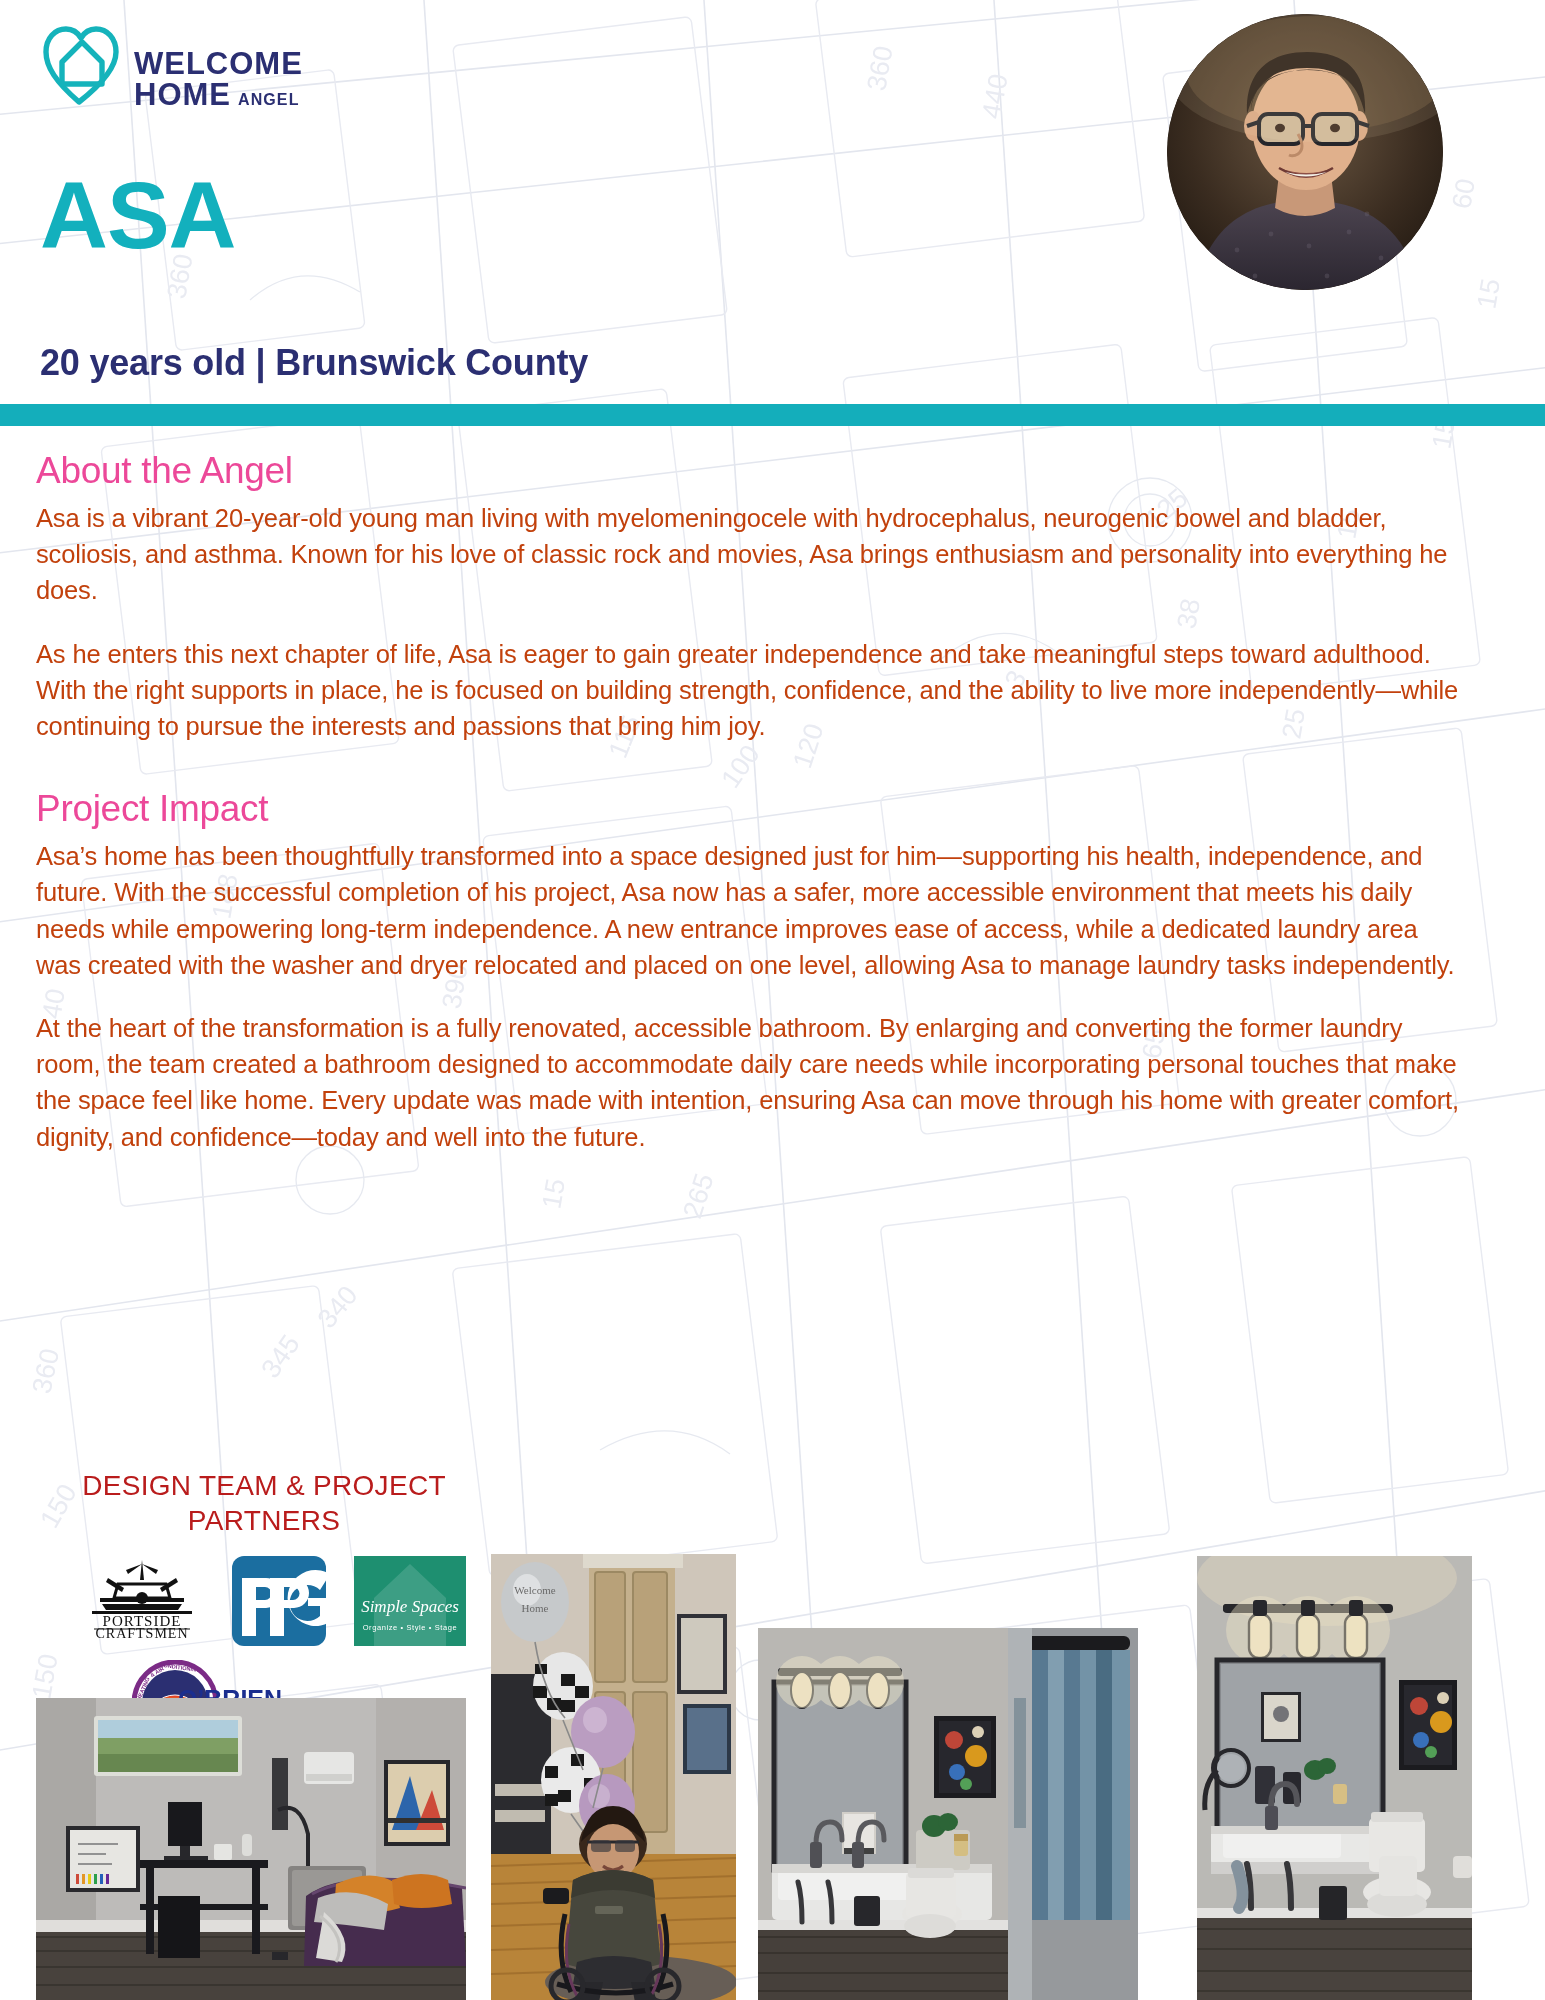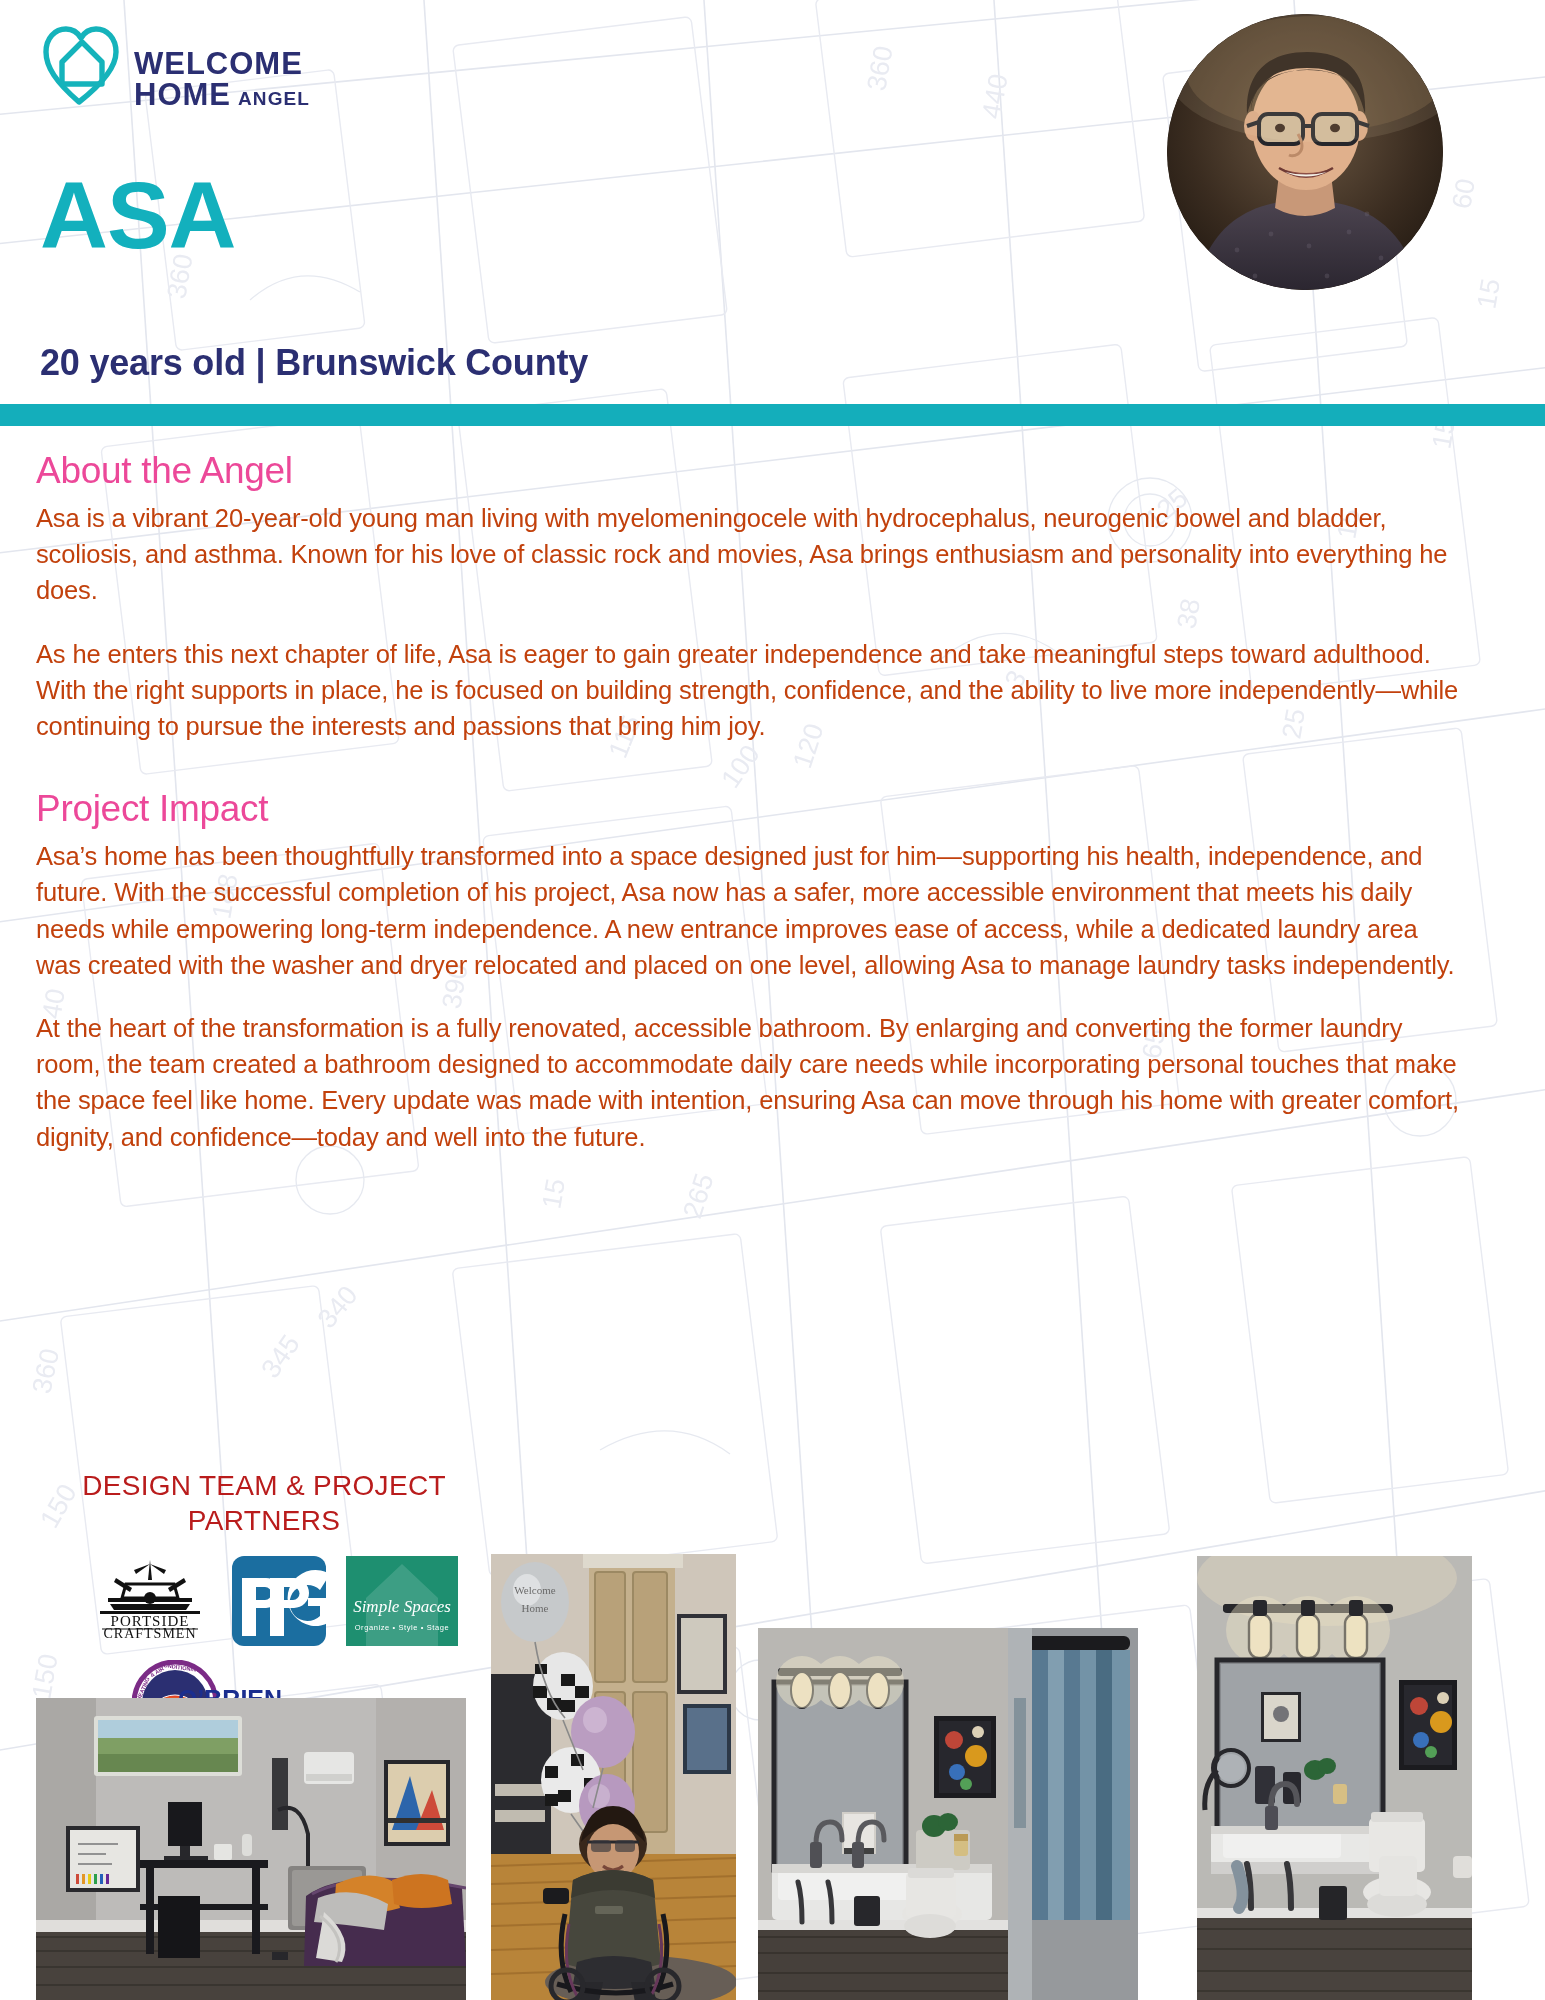--- a/index.html
+++ b/index.html
@@ -63,21 +63,21 @@
     align-items: baseline;
     gap: 7px;
   }
   .logo-word .l2 {
     font-size: 31px;
     font-weight: 800;
     letter-spacing: 1.0px;
     color: #2b2f72;
   }
   .logo-word .l3 {
-    font-size: 19px;
+    font-size: 16px;
     font-weight: 700;
     letter-spacing: 1.1px;
     color: #2b2f72;
   }
 
   .angel-name {
     position: absolute;
     left: 40px;
     top: 176px;
     font-size: 94px;
@@ -162,21 +162,21 @@
     line-height: 1.25;
     letter-spacing: 0.3px;
     padding: 0 22px;
   }
 
   .partner-logos {
     margin-top: 16px;
     display: flex;
     justify-content: center;
     align-items: flex-start;
-    gap: 16px;
+    gap: 24px;
     padding-left: 18px;
     text-decoration: underline;
   }
 
   .logo-portside { width: 128px; }
   .logo-ppg { width: 98px; }
   .logo-simple { width: 116px; }
 
   .partner-logos-row2 {
     margin-top: 12px;

